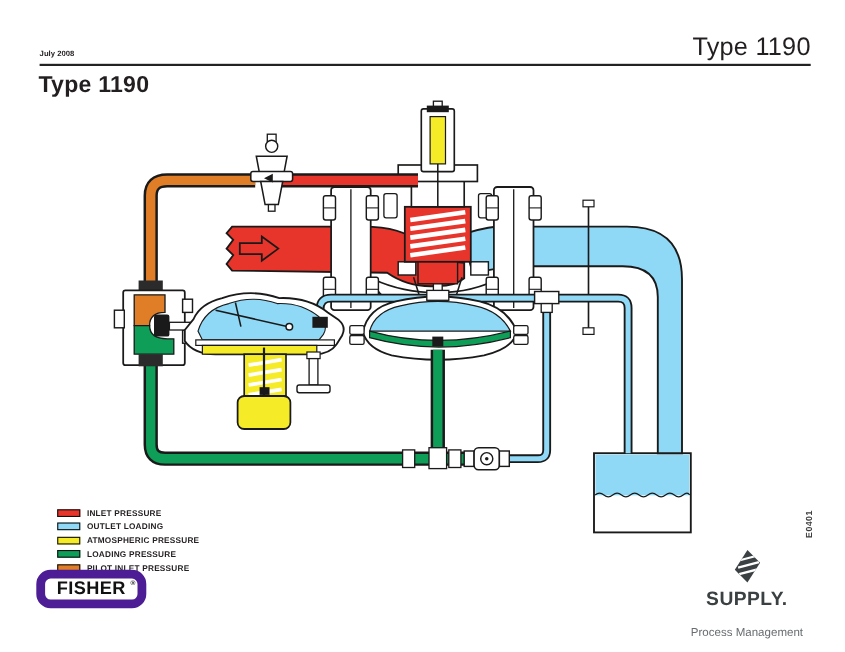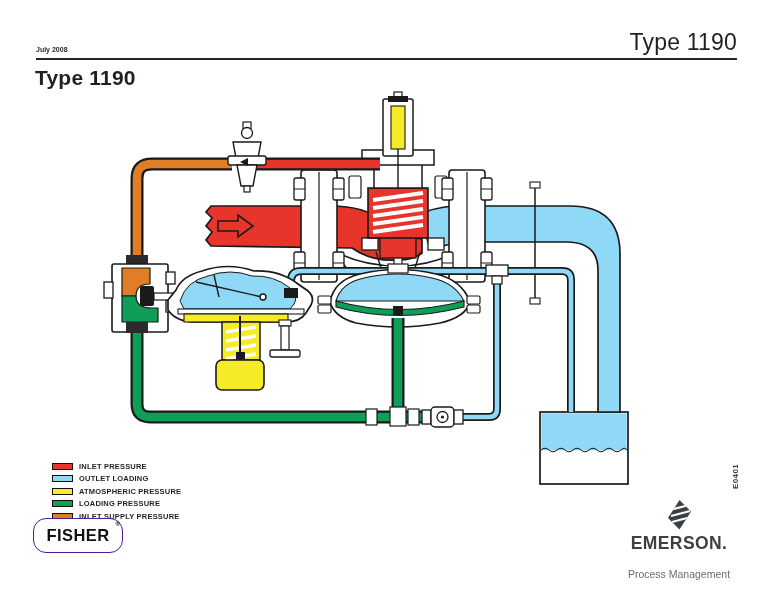--- a/index.html
+++ b/index.html
@@ -11,21 +11,21 @@
   body{position:relative;background:#fff;font-family:"Liberation Sans",sans-serif;color:#231f20;overflow:hidden;}
   .date{position:absolute;left:36px;top:46px;font-size:7px;font-weight:bold;color:#231f20;}
   .hdr-product{position:absolute;right:31px;top:29px;font-size:23px;font-weight:400;color:#231f20;letter-spacing:0.2px;}
   .rule{position:absolute;left:36px;top:58px;width:701px;height:2px;background:#222;}
   .page-title{position:absolute;left:35px;top:66px;font-size:21px;font-weight:bold;letter-spacing:0.2px;}
   .diagram{position:absolute;left:0;top:0;width:768px;height:593px;}
   .legend{position:absolute;left:52px;top:462px;}
   .legend-row{display:flex;align-items:center;margin-bottom:3.4px;}
   .swatch{width:21px;height:7px;border:1px solid #111;margin-right:6px;flex:0 0 auto;}
   .legend-label{font-size:7.5px;font-weight:bold;letter-spacing:0.2px;white-space:nowrap;}
-  .fisher{position:absolute;left:33px;top:518px;width:90px;height:35px;border:1px solid #4c1d95;
+  .fisher{position:absolute;left:33px;top:518px;width:100px;height:35px;border:8px solid #4c1d95;
           border-radius:13px;background:#fff;display:flex;align-items:center;justify-content:center;}
   .fisher-word{font-size:16.5px;font-weight:800;letter-spacing:0.4px;color:#111;}
   .fisher-reg{position:absolute;top:2px;right:2px;font-size:6px;font-weight:bold;color:#111;}
   .figcode{position:absolute;left:731px;top:489px;transform:rotate(-90deg);transform-origin:0 0;
            font-size:8px;font-weight:bold;color:#3c3c3c;letter-spacing:0.4px;}
   .emerson{position:absolute;left:614px;top:500px;width:130px;text-align:center;}
   .emerson-icon{display:inline-block;}
   .emerson-word{font-size:17.5px;font-weight:bold;color:#3b4043;letter-spacing:0.4px;line-height:1.05;}
   .emerson-tag{font-size:10.5px;color:#686d70;margin-top:16px;}
   
@@ -226,21 +226,21 @@
   <div class="legend-row">
     <span class="swatch" style="background: rgb(246, 235, 39);"></span>
     <span class="legend-label">ATMOSPHERIC PRESSURE</span>
   </div>
   <div class="legend-row">
     <span class="swatch" style="background: rgb(14, 158, 88);"></span>
     <span class="legend-label">LOADING PRESSURE</span>
   </div>
   <div class="legend-row">
     <span class="swatch" style="background: rgb(224, 125, 39);"></span>
-    <span class="legend-label">INLET SUPPLY PRESSURE</span>
+    <span class="legend-label">PILOT INLET PRESSURE</span>
   </div>
 </div>
 
 <div class="fisher">
   <span class="fisher-word">FISHER</span>
   <span class="fisher-reg">®</span>
 </div>
 
 <div class="figcode">E0401</div>
 
@@ -251,15 +251,15 @@
           <polygon points="13.5,0 25,11.5 13.5,29.5 2,18"></polygon>
         </clipPath>
       </defs>
     <polygon points="13.5,0 25,11.5 13.5,29.5 2,18" fill="#3b4043"></polygon>
     <g clip-path="url(#emclip)" stroke="#fff" stroke-width="2.1">
       <line x1="4" y1="10" x2="23" y2="5"></line>
       <line x1="5" y1="16" x2="24" y2="11"></line>
       <line x1="6" y1="22" x2="25" y2="17"></line>
     </g>
   </svg>
-  <div class="emerson-word">EMERSON.</div>
+  <div class="emerson-word">SUPPLY.</div>
   <div class="emerson-tag">Process Management</div>
 </div>
 
 </body></html>

